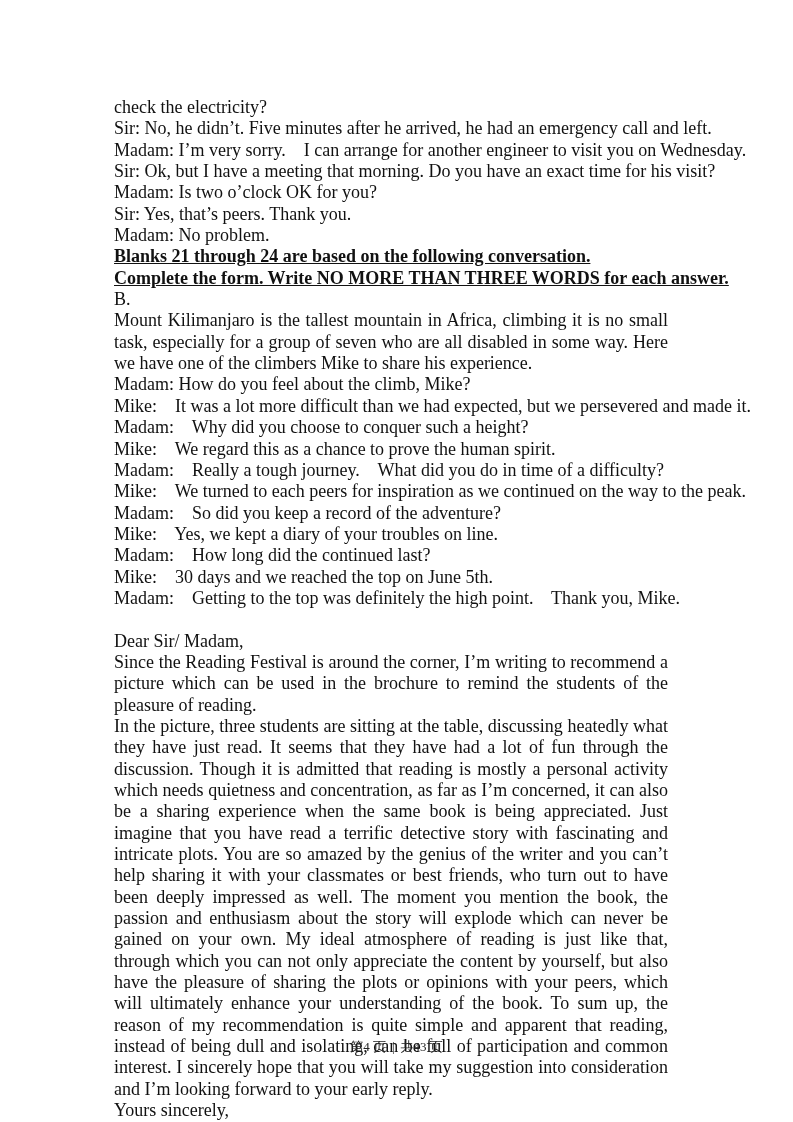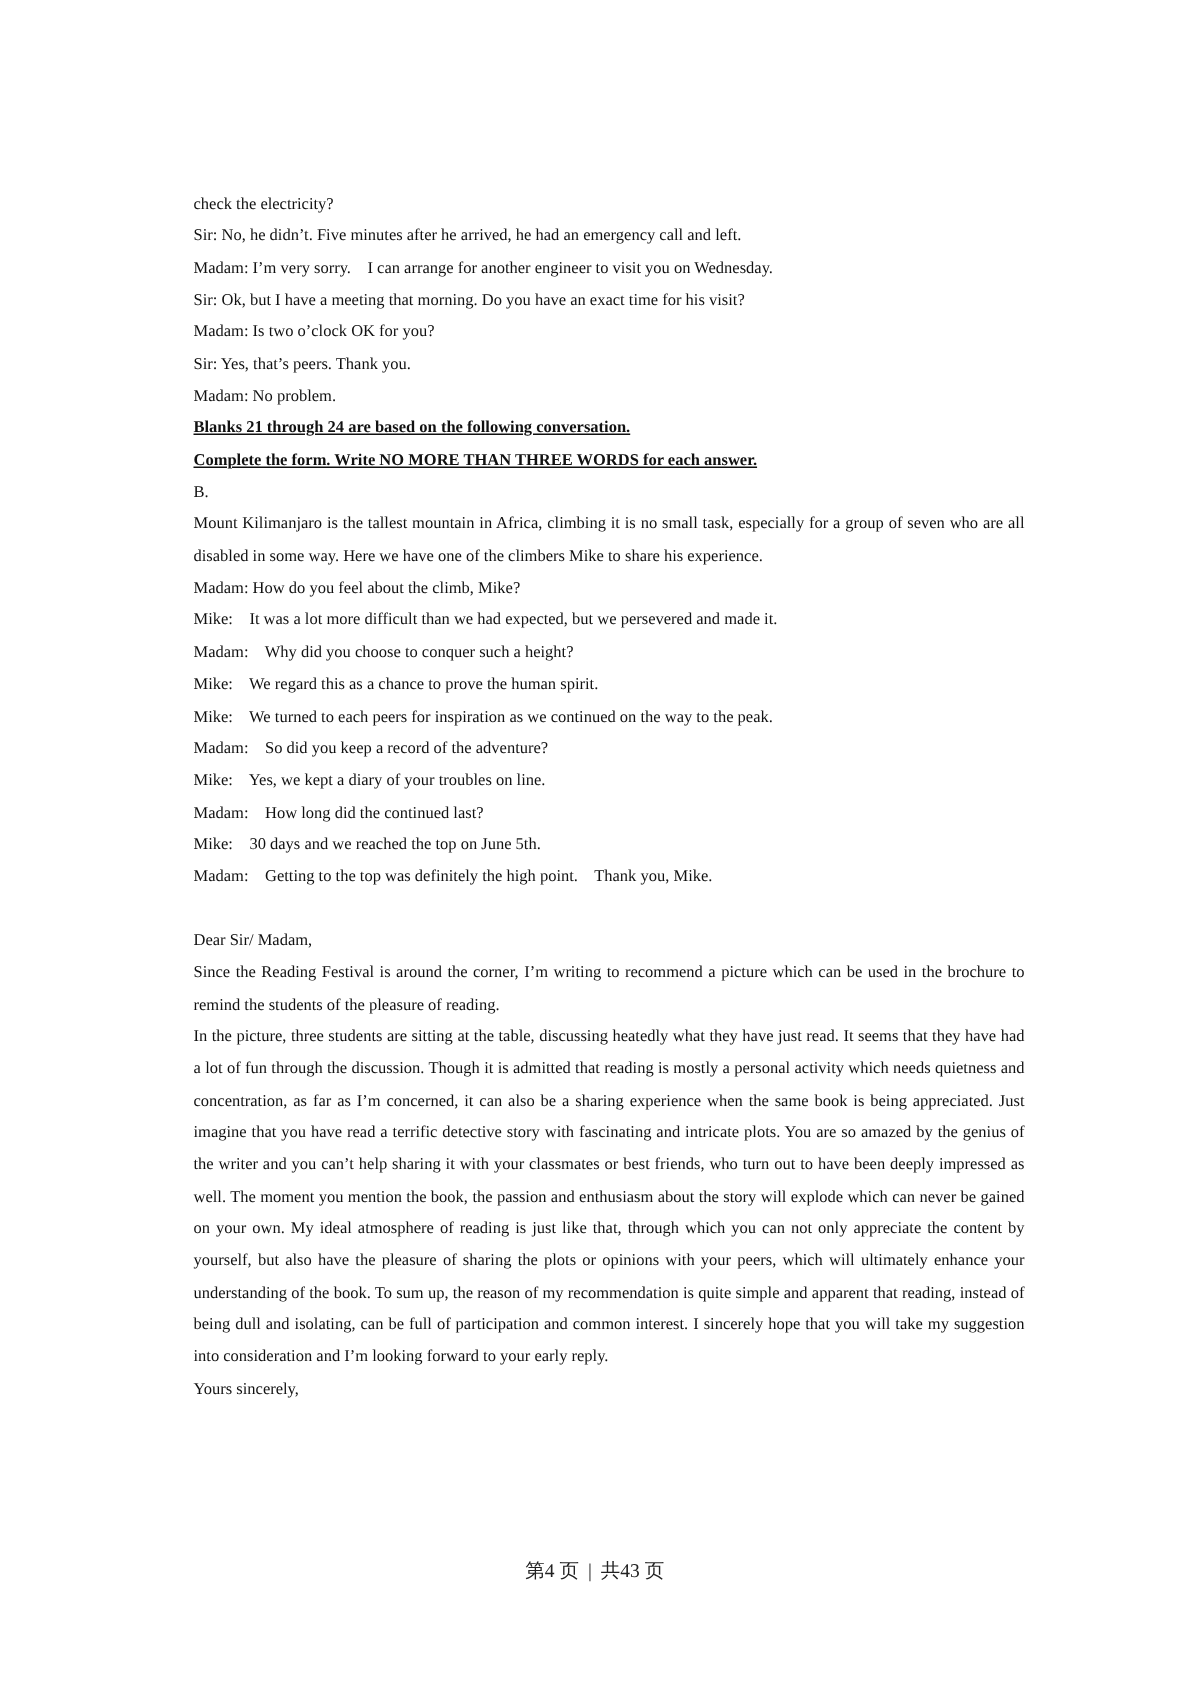--- a/index.html
+++ b/index.html
@@ -10,26 +10,25 @@
     body {
       width: 793px;
       height: 1122px;
       position: relative;
       overflow: hidden;
       font-family: "Liberation Serif", "DejaVu Serif", serif;
       color: #111111;
     }
     .page {
       position: absolute;
-      left: 129px;
+      left: 114px;
       top: 97px;
       width: 554px;
-      font-size: 11px;
+      font-size: 18px;
       line-height: 21.35px;
-      margin-top: 29px;
     }
     .line {
       display: block;
       white-space: pre;
     }
     .bold {
       font-weight: bold;
       text-decoration: underline;
     }
     .para {
@@ -75,20 +74,21 @@
     <span class="line bold">Complete the form. Write NO MORE THAN THREE WORDS for each answer.</span>
   </div>
 
   <div>
     <span class="line">B.</span>
     <span class="para">Mount Kilimanjaro is the tallest mountain in Africa, climbing it is no small task, especially for a group of seven who are all disabled in some way. Here we have one of the climbers Mike to share his experience.</span>
     <span class="line">Madam: How do you feel about the climb, Mike?</span>
     <span class="line">Mike:    It was a lot more difficult than we had expected, but we persevered and made it.</span>
     <span class="line">Madam:    Why did you choose to conquer such a height?</span>
     <span class="line">Mike:    We regard this as a chance to prove the human spirit.</span>
+    <span class="line">Madam:    Really a tough journey.    What did you do in time of a difficulty?</span>
     <span class="line">Mike:    We turned to each peers for inspiration as we continued on the way to the peak.</span>
     <span class="line">Madam:    So did you keep a record of the adventure?</span>
     <span class="line">Mike:    Yes, we kept a diary of your troubles on line.</span>
     <span class="line">Madam:    How long did the continued last?</span>
     <span class="line">Mike:    30 days and we reached the top on June 5th.</span>
     <span class="line">Madam:    Getting to the top was definitely the high point.    Thank you, Mike.</span>
   </div>
 
   <span class="blank"></span>
 

